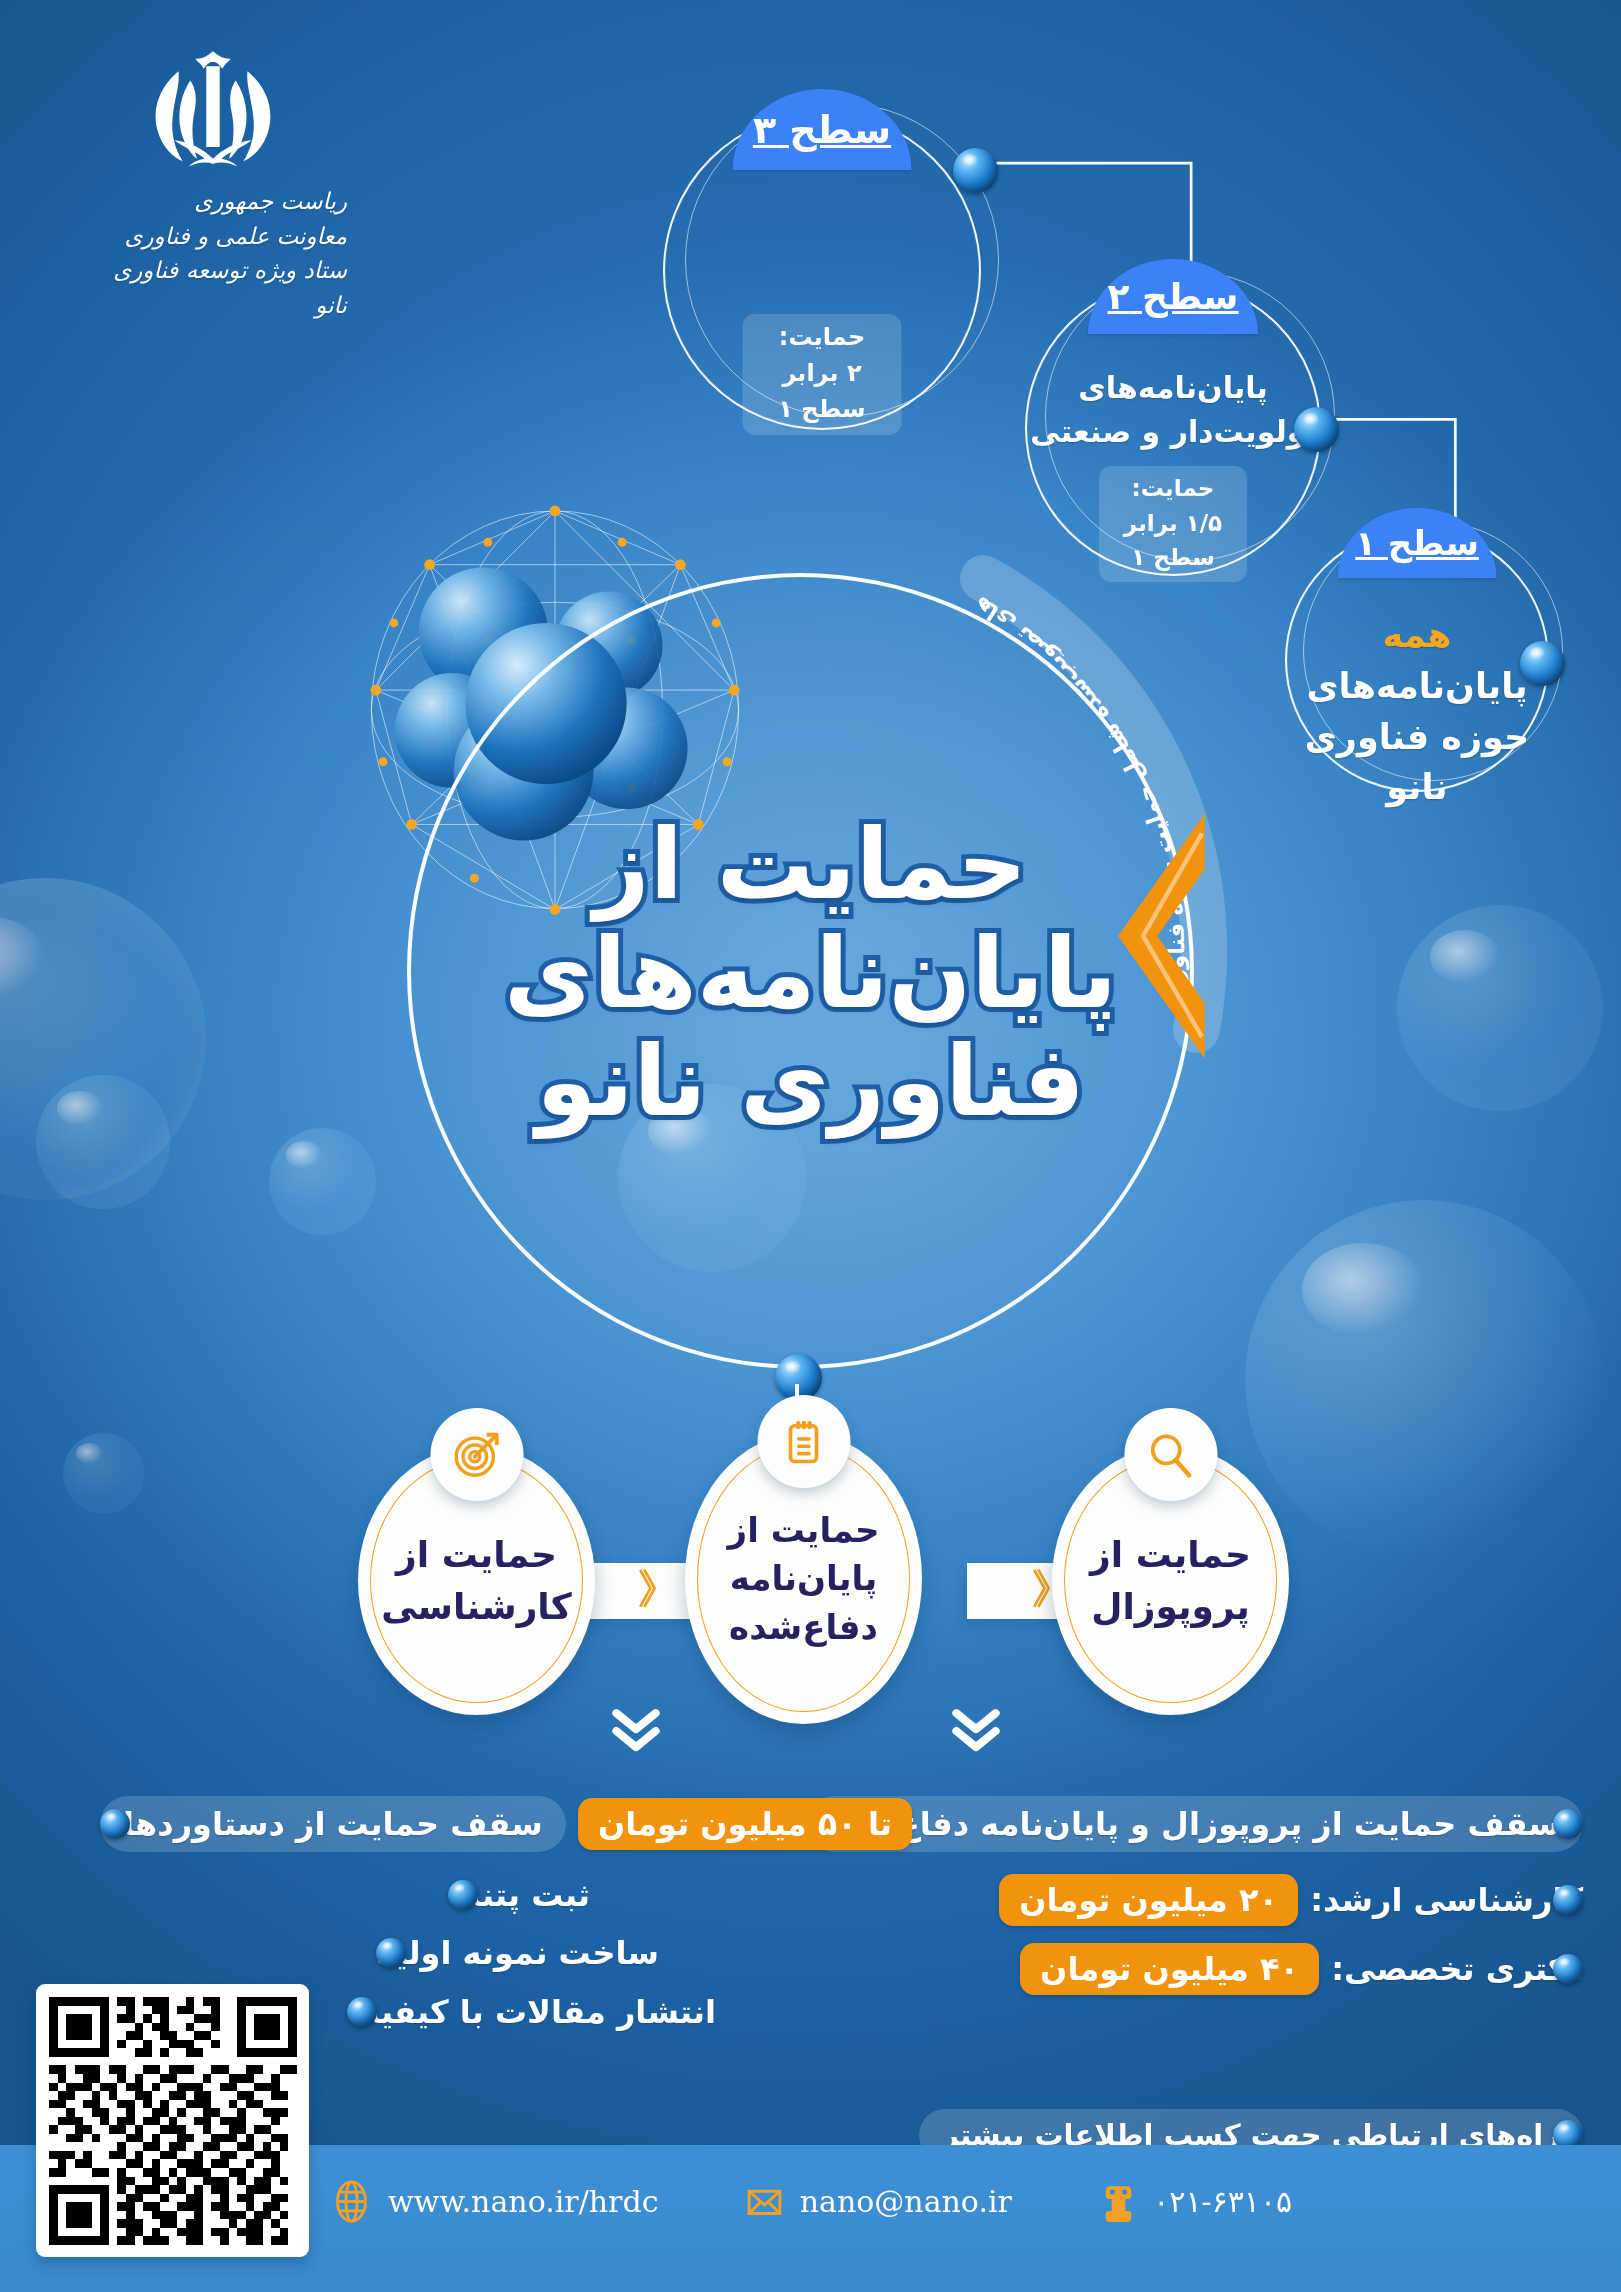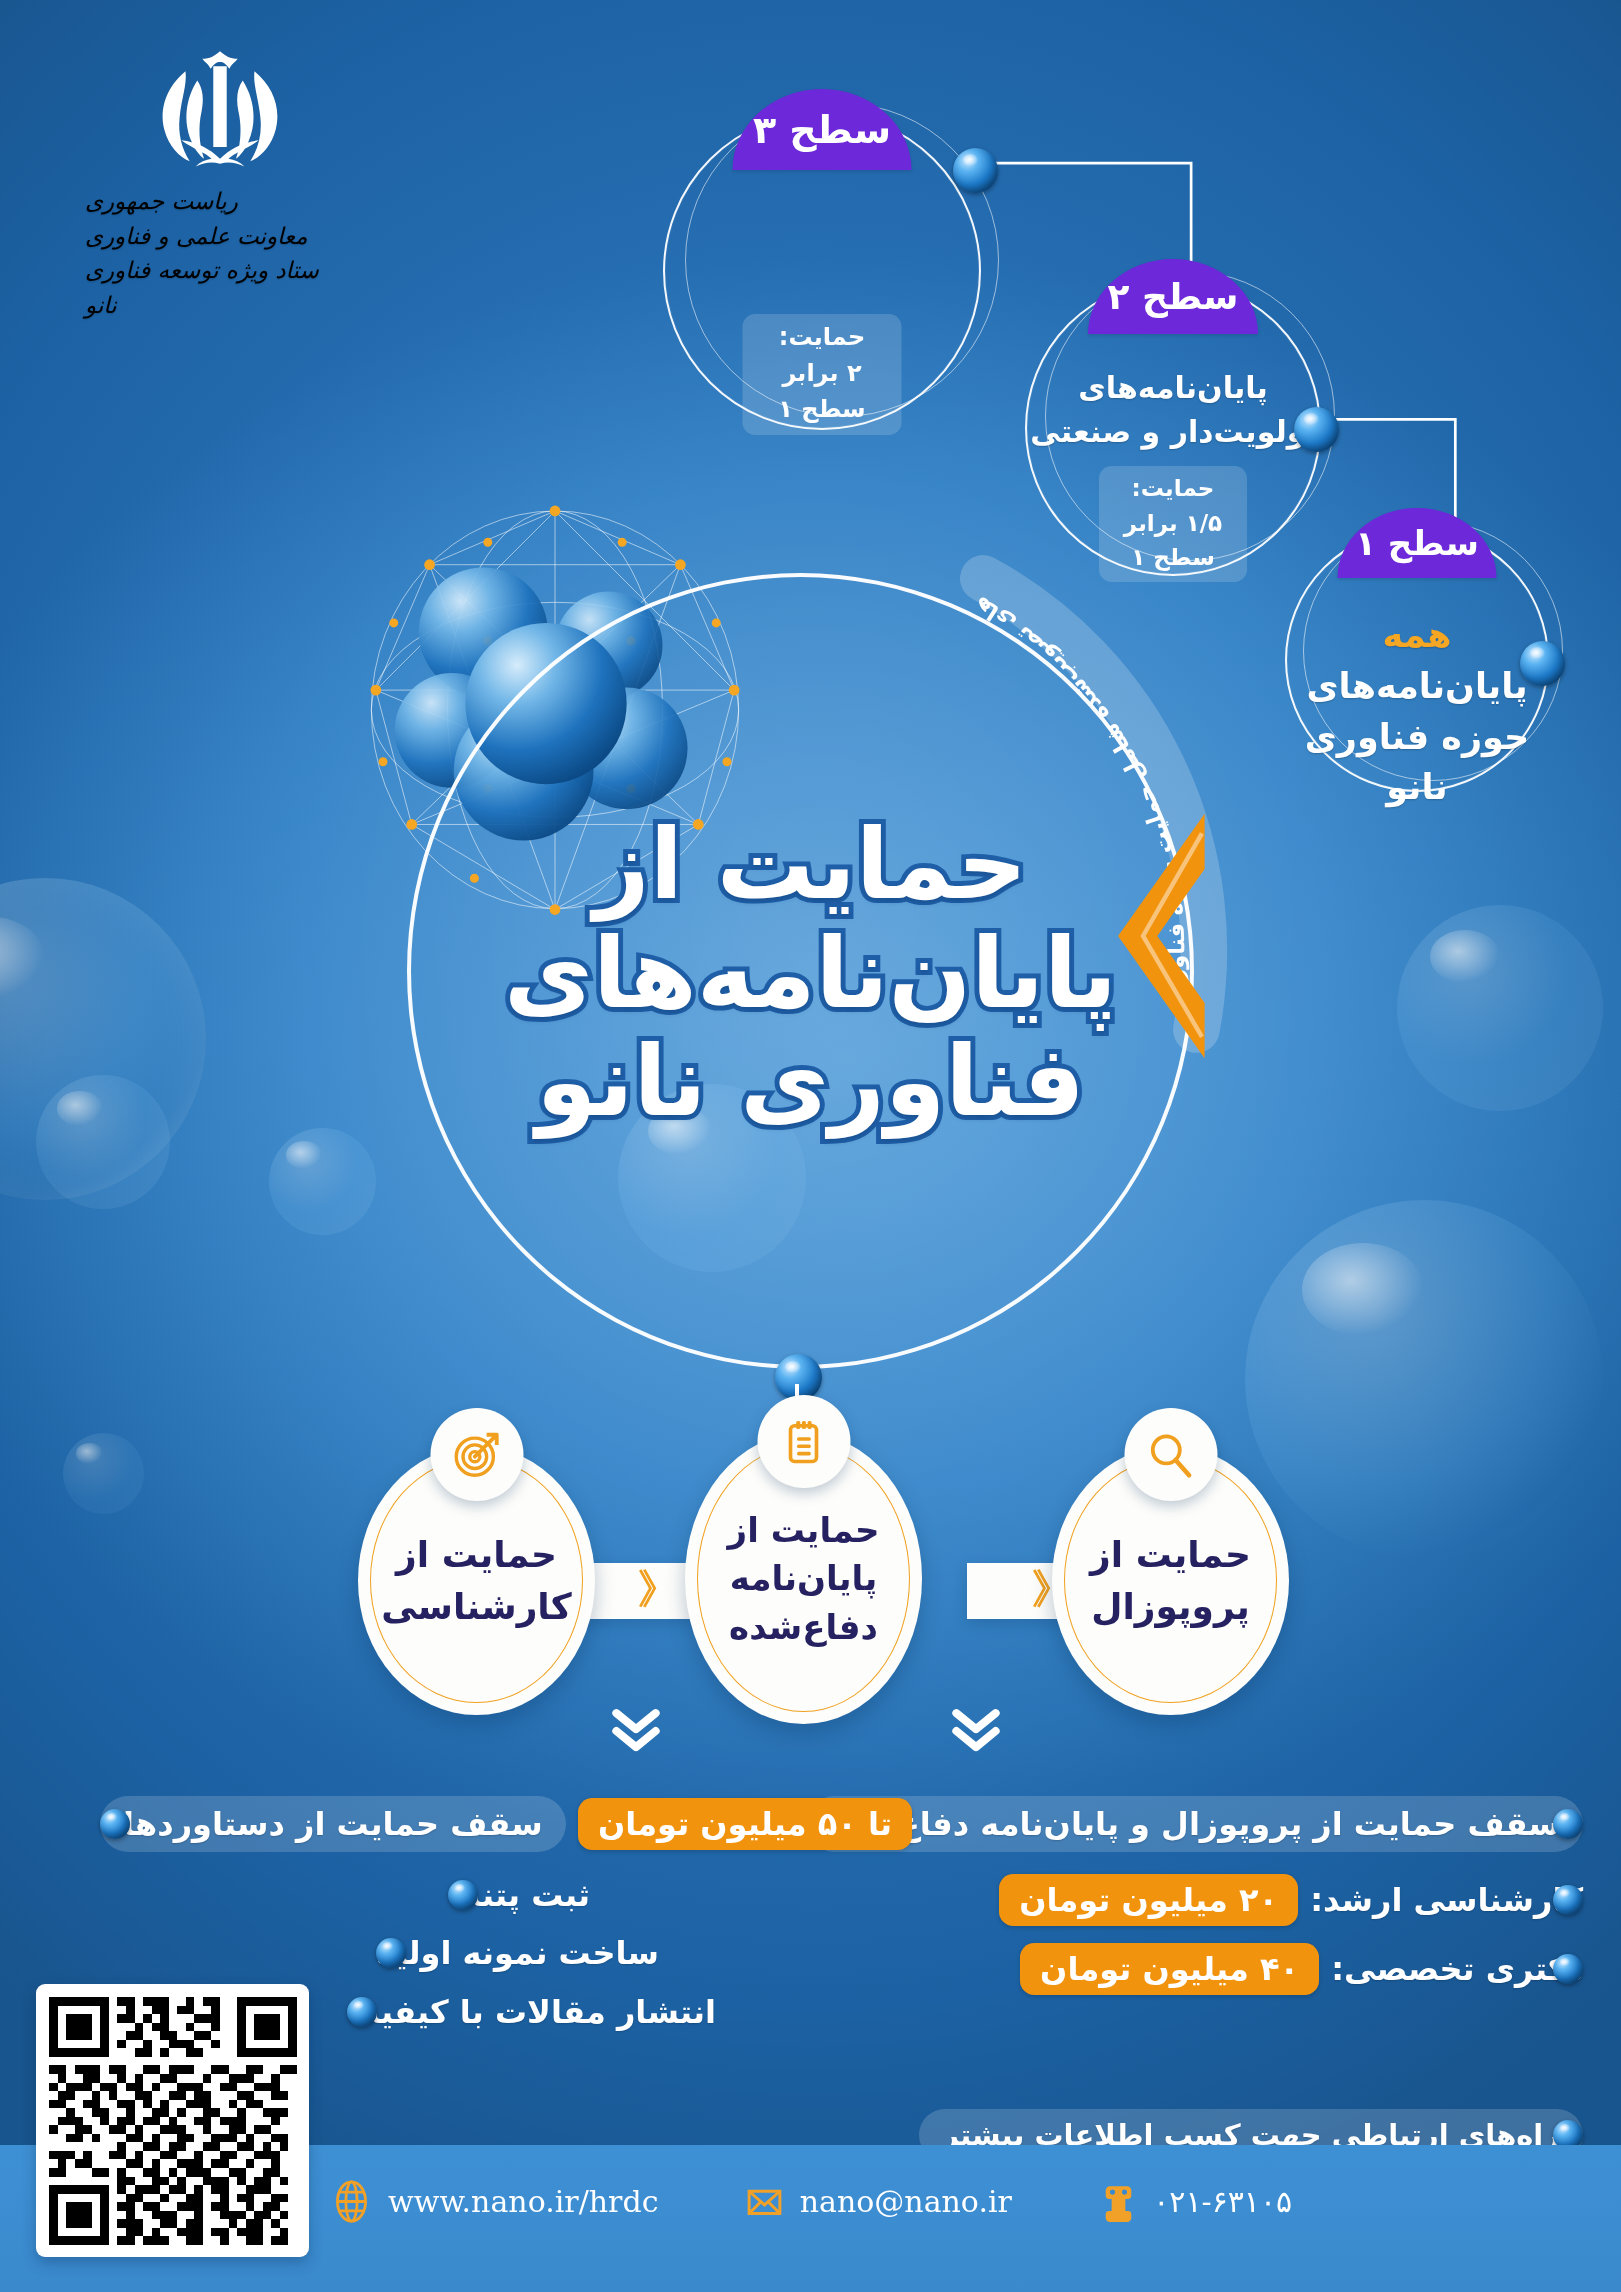--- a/index.html
+++ b/index.html
@@ -24,21 +24,21 @@
     background:radial-gradient(ellipse 1254px 1343px at 50% 42%, rgba(255,255,255,.16) 0%, rgba(255,255,255,.05) 40%, rgba(0,0,0,.10) 78%, rgba(0,0,0,.22) 100%);
   }
   .bub{position:absolute;border-radius:50%;pointer-events:none;}
   .bub::after{
     content:"";position:absolute;border-radius:50%;
     left:16%;top:12%;width:34%;height:26%;
     background:radial-gradient(ellipse at 40% 40%, rgba(255,255,255,.55), rgba(255,255,255,0) 70%);
   }
 
   
-  .logo{position:absolute;left:85px;top:36px;width:269px;text-align:left;color:#000000;}
+  .logo{position:absolute;left:78px;top:36px;width:269px;text-align:right;color:#ffffff;}
   .logo-mark{width:170px;height:143px;margin:0 auto;display:block;}
   .logo-lines{margin-top:5.4px;}
   .logo-lines div{
     font-family:"DejaVu Serif","Liberation Serif",serif;
     font-size:23px;line-height:1.5;font-style:italic;letter-spacing:0.4px;
     text-shadow:0 0.9px 1.8px rgba(0,0,0,.18);
   }
 
   
   .lvl{position:absolute;}
@@ -46,24 +46,25 @@
     position:absolute;inset:0;border-radius:50%;
     border:2.7px solid rgba(255,255,255,.95);
     box-shadow:0 0 0 0.9px rgba(255,255,255,.08) inset;
   }
   .lvl .ring-thin{
     position:absolute;border-radius:50%;
     border:1.4px solid rgba(255,255,255,.55);
   }
   .lvl .cap{
     position:absolute;left:50%;transform:translateX(-50%);
-    background:#6d28d9;color:#fff;font-weight:bold;
+    background:#3b82f6;color:#fff;font-weight:bold;
     display:flex;align-items:center;justify-content:center;
     border-radius:50%/100% 100% 0 0;
     box-shadow:0 1.8px 3.6px rgba(0,0,0,.12);
+    text-decoration:underline;
   }
   .lvl .body{
     position:absolute;left:0;right:0;text-align:center;color:#fff;font-weight:bold;
     text-shadow:0 0.9px 1.8px rgba(0,0,0,.20);line-height:1.45;
   }
   .lvl .sup{
     position:absolute;left:50%;transform:translateX(-50%);
     text-align:center;color:#fff;font-weight:bold;line-height:1.5;
     background:rgba(255,255,255,.16);border-radius:12.5px;padding:5.4px 19.7px 7.2px;
   }

